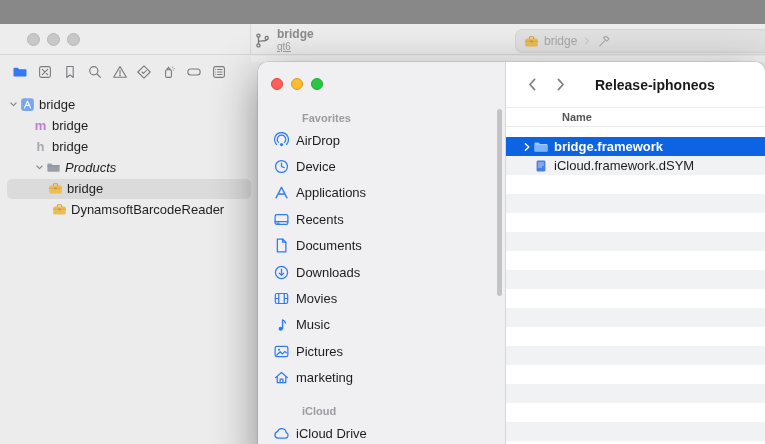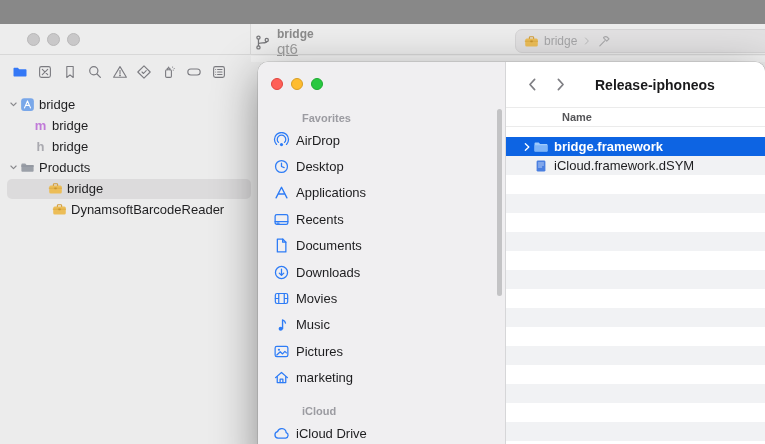--- a/index.html
+++ b/index.html
@@ -9,21 +9,21 @@
   
   .xc-toolbar{position:absolute;left:0;top:0;width:765px;height:31px;background:#ededed;border-bottom:1px solid #d8d8d8;}
   .xc-sub-right{position:absolute;left:251px;top:32px;width:514px;height:6px;background:#f3f3f3;}
   .xc-vdiv{position:absolute;left:250px;top:0;width:1px;height:31px;background:#d9d9d9;}
   .tl{position:absolute;top:9px;width:13px;height:13px;border-radius:50%;}
   .tl.gray{background:#c9c8c9;border:1px solid #b9b8b9;}
   .xc-icon-btn{position:absolute;color:#8e8e92;}
   .xc-scheme{position:absolute;left:254px;top:4px;display:flex;align-items:center;gap:6px;color:#77777a;}
   .xc-scheme .txt{display:flex;flex-direction:column;line-height:1.1;}
   .xc-scheme .nm{font-size:12px;font-weight:700;color:#8b8b8b;}
-  .xc-scheme .br{font-size:15px;color:#9d9d9d;text-decoration:underline;}
+  .xc-scheme .br{font-size:10px;color:#9d9d9d;text-decoration:underline;}
   .xc-pill{position:absolute;left:515px;top:5px;width:260px;height:24px;background:#e2e1e2;border:1px solid #d6d5d6;border-radius:7px;display:flex;align-items:center;padding:0 8px;gap:5px;overflow:hidden;}
   .xc-pill .ptxt{font-size:12px;color:#a6a6a8;white-space:nowrap;}
   .xc-navtabs{position:absolute;left:0;top:36px;width:258px;height:24px;display:flex;align-items:center;padding-left:8px;}
   .navtab{width:16px;height:16px;margin:0 4.4px;color:#7b7b80;cursor:pointer;}
   .navtab.sel{color:#3478f6;}
   .xc-tree{position:absolute;left:0;top:70px;width:258px;}
   .trow{position:relative;height:21px;display:flex;align-items:center;font-size:13px;color:#1f1f21;white-space:nowrap;}
   .trow>*{position:relative;z-index:1;}
   .trow.sel::before{content:'';position:absolute;left:7px;right:7px;top:0.5px;bottom:0.5px;background:#dcdbdc;border-radius:5px;z-index:0;}
   .tchev{width:12px;height:11px;color:#87878b;flex:0 0 12px;display:flex;align-items:center;}
@@ -184,21 +184,21 @@
       <div class="trow" style="padding-left: 21px;">
         <span class="tspace"></span>
         <span class="tletter" style="color: rgb(192, 122, 216);">m</span>
         <span>bridge</span>
       </div>
       <div class="trow" style="padding-left: 21px;">
         <span class="tspace"></span>
         <span class="tletter" style="color: rgb(169, 169, 175);">h</span>
         <span>bridge</span>
       </div>
-      <div class="trow" style="padding-left: 8px;">
+      <div class="trow" style="padding-left: 34px; font-style: italic;">
         <span class="tchev">
           <svg viewBox="0 0 16 16" width="100%" height="100%" fill="none" stroke="currentColor" stroke-width="1.6" stroke-linecap="round" stroke-linejoin="round">
             <path d="M4.2 5.8 L8 9.6 L11.8 5.8"></path>
           </svg>
         </span>
         <span class="ticon">
           <svg viewBox="0 0 16 16" width="100%" height="100%" fill="none" stroke="currentColor" stroke-width="1.3" stroke-linecap="round" stroke-linejoin="round">
             <path d="M1.5 4.6 C1.5 4.1 1.9 3.7 2.4 3.7 H5.6 L7 5.2 H13.6 C14.1 5.2 14.5 5.6 14.5 6.1 V11.6 C14.5 12.1 14.1 12.5 13.6 12.5 H2.4 C1.9 12.5 1.5 12.1 1.5 11.6 Z" fill="#9ba0a8" stroke="none"></path>
             <path d="M1.5 6.4 H14.5" stroke="#8b9099" stroke-width="0.9"></path>
           </svg>
@@ -246,21 +246,21 @@
             </span>
             <span>AirDrop</span>
           </div>
           <div class="f-item">
             <span class="fic">
               <svg viewBox="0 0 16 16" width="100%" height="100%" fill="none" stroke="currentColor" stroke-width="1.2" stroke-linecap="round" stroke-linejoin="round">
                 <circle cx="8" cy="8" r="5.6"></circle>
                 <path d="M8 4.9 V8 L10.5 9"></path>
               </svg>
             </span>
-            <span>Desktop</span>
+            <span>Device</span>
           </div>
           <div class="f-item">
             <span class="fic">
               <svg viewBox="0 0 16 16" width="100%" height="100%" fill="none" stroke="currentColor" stroke-width="1.3" stroke-linecap="round" stroke-linejoin="round">
                 <path d="M2.9 13 L8 3.1 L13.1 13 M4.9 9.4 H11.1"></path>
               </svg>
             </span>
             <span>Applications</span>
           </div>
           <div class="f-item">

